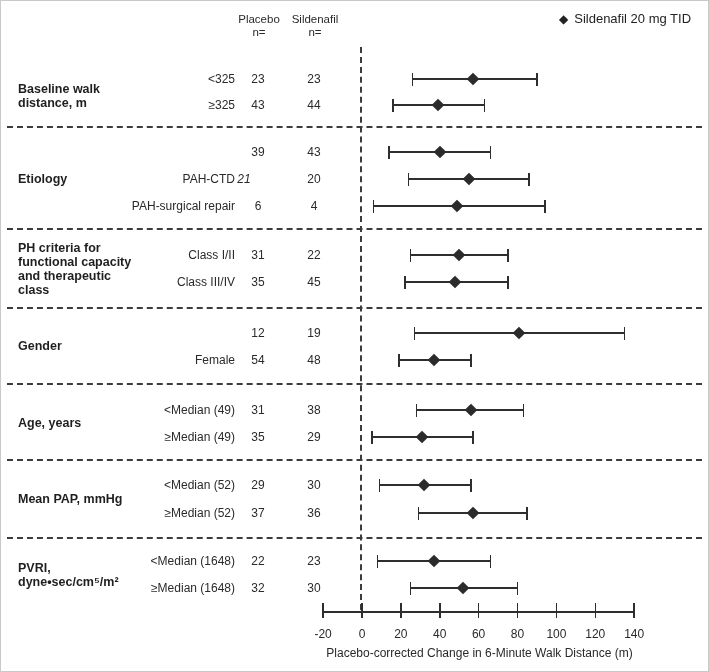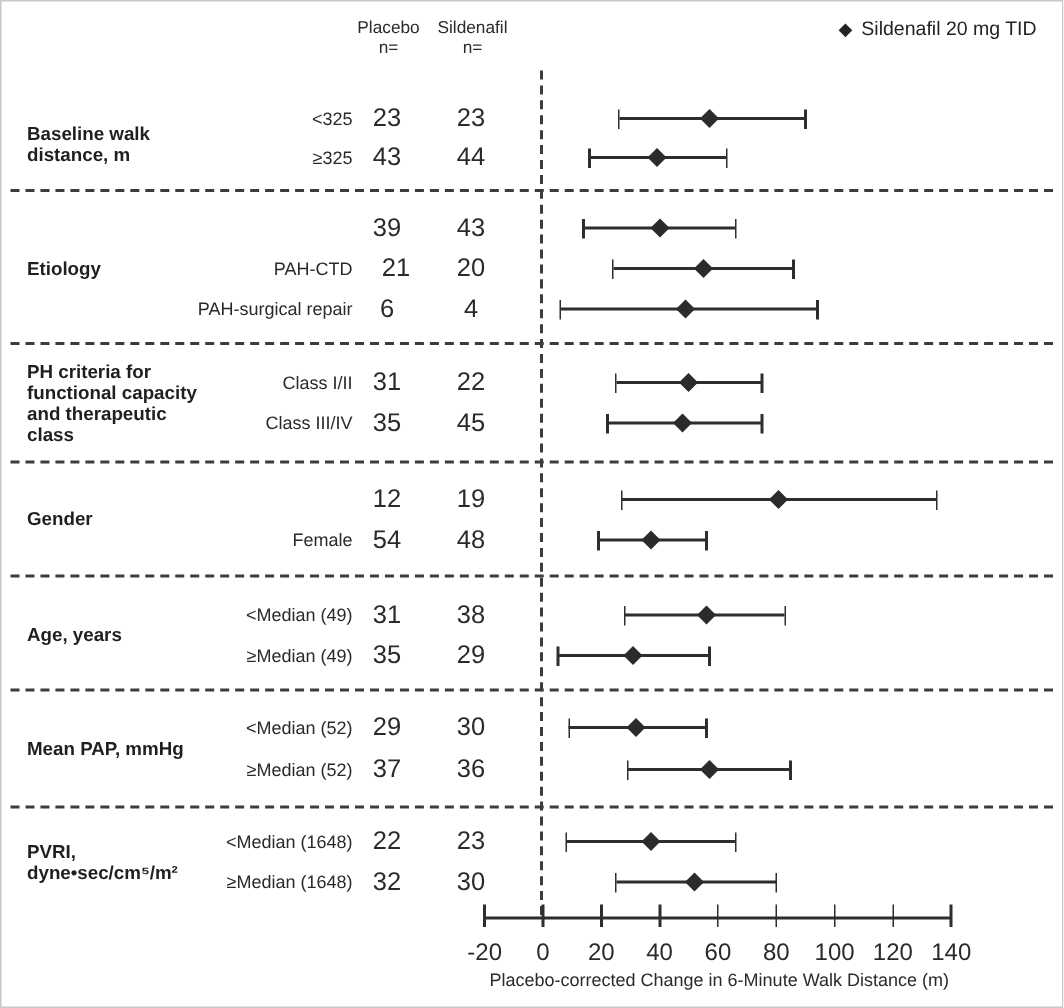--- a/index.html
+++ b/index.html
@@ -8,29 +8,29 @@
     font-family:"Liberation Sans", sans-serif;color:#232323;
     border:1px solid #c9c9c9;box-sizing:border-box;overflow:hidden;
     -webkit-font-smoothing:antialiased;
   }
   .abs{position:absolute;}
   .col-header{font-size:11.5px;line-height:13px;text-align:center;color:#2a2a2a;}
   .legend{font-size:13px;color:#232323;display:flex;align-items:center;gap:6px;}
   .legend .diamond-glyph{font-size:12px;line-height:12px;}
   .group-label{font-weight:bold;font-size:12.5px;line-height:14px;color:#1f1f1f;}
   .subgroup-label{font-size:12px;line-height:16px;text-align:right;color:#2a2a2a;white-space:nowrap;}
-  .n-val{font-size:17px;line-height:16px;text-align:center;color:#2a2a2a;}
+  .n-val{font-size:12px;line-height:16px;text-align:center;color:#2a2a2a;}
   .sep{border-top:2px dashed #3c3c3c;height:0;}
   .vref{border-left:2px dashed #3c3c3c;width:0;}
   .ci-line{height:1.5px;background:#2e2e2e;}
   .ci-cap{width:1.6px;height:13px;background:#2e2e2e;}
   .diamond{width:9px;height:9px;background:#2b2b2b;transform:translate(-50%,-50%) rotate(45deg);}
   .axis-line{height:1.6px;background:#2e2e2e;}
   .tick{width:1.5px;height:15px;background:#2e2e2e;}
-  .tick-label{font-size:16px;color:#2a2a2a;text-align:center;width:40px;margin-left:-20px;}
+  .tick-label{font-size:12px;color:#2a2a2a;text-align:center;width:40px;margin-left:-20px;}
   .axis-title{font-size:12px;color:#2a2a2a;text-align:center;}
 </style>
 </head>
 <body>
 
 <div id="figure">
 
   <div class="abs col-header" style="left:222px;top:12px;width:72px;">
     <div>Placebo</div>
     <div>n=</div>
@@ -70,21 +70,21 @@
       <div class="abs group-label" style="left: 17px; top: 171px;">
         <div>Etiology</div>
       </div>
       <div class="abs n-val" style="left: 235px; width: 44px; top: 143px;">39</div>
       <div class="abs n-val" style="left: 291px; width: 44px; top: 143px;">43</div>
       <div class="abs ci-line" style="left: 388.216px; width: 101.088px; top: 150.25px;"></div>
       <div class="abs ci-cap" style="left: 387.416px; top: 144.5px;"></div>
       <div class="abs ci-cap" style="left: 488.504px; top: 144.5px;"></div>
       <div class="abs diamond" style="left: 438.76px; top: 151px;"></div>
       <div class="abs subgroup-label" style="left: 40px; width: 194px; top: 170px;">PAH-CTD</div>
-      <div class="abs n-val" style="left: 241px; width: 44px; top: 170px;">21</div>
+      <div class="abs n-val" style="left: 221px; width: 44px; top: 170px; font-style: italic;">21</div>
       <div class="abs n-val" style="left: 291px; width: 44px; top: 170px;">20</div>
       <div class="abs ci-line" style="left: 407.656px; width: 120.528px; top: 177.25px;"></div>
       <div class="abs ci-cap" style="left: 406.856px; top: 171.5px;"></div>
       <div class="abs ci-cap" style="left: 527.384px; top: 171.5px;"></div>
       <div class="abs diamond" style="left: 467.92px; top: 178px;"></div>
       <div class="abs subgroup-label" style="left: 40px; width: 194px; top: 197px;">PAH-surgical repair</div>
       <div class="abs n-val" style="left: 235px; width: 44px; top: 197px;">6</div>
       <div class="abs n-val" style="left: 291px; width: 44px; top: 197px;">4</div>
       <div class="abs ci-line" style="left: 372.664px; width: 171.072px; top: 204.25px;"></div>
       <div class="abs ci-cap" style="left: 371.864px; top: 198.5px;"></div>

